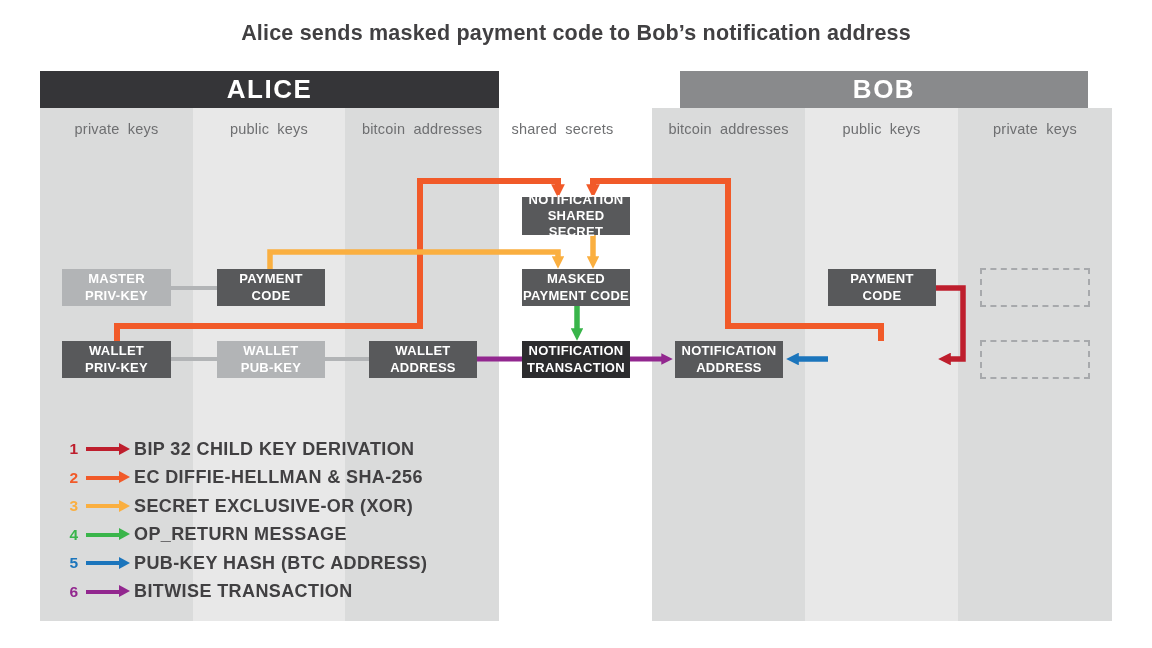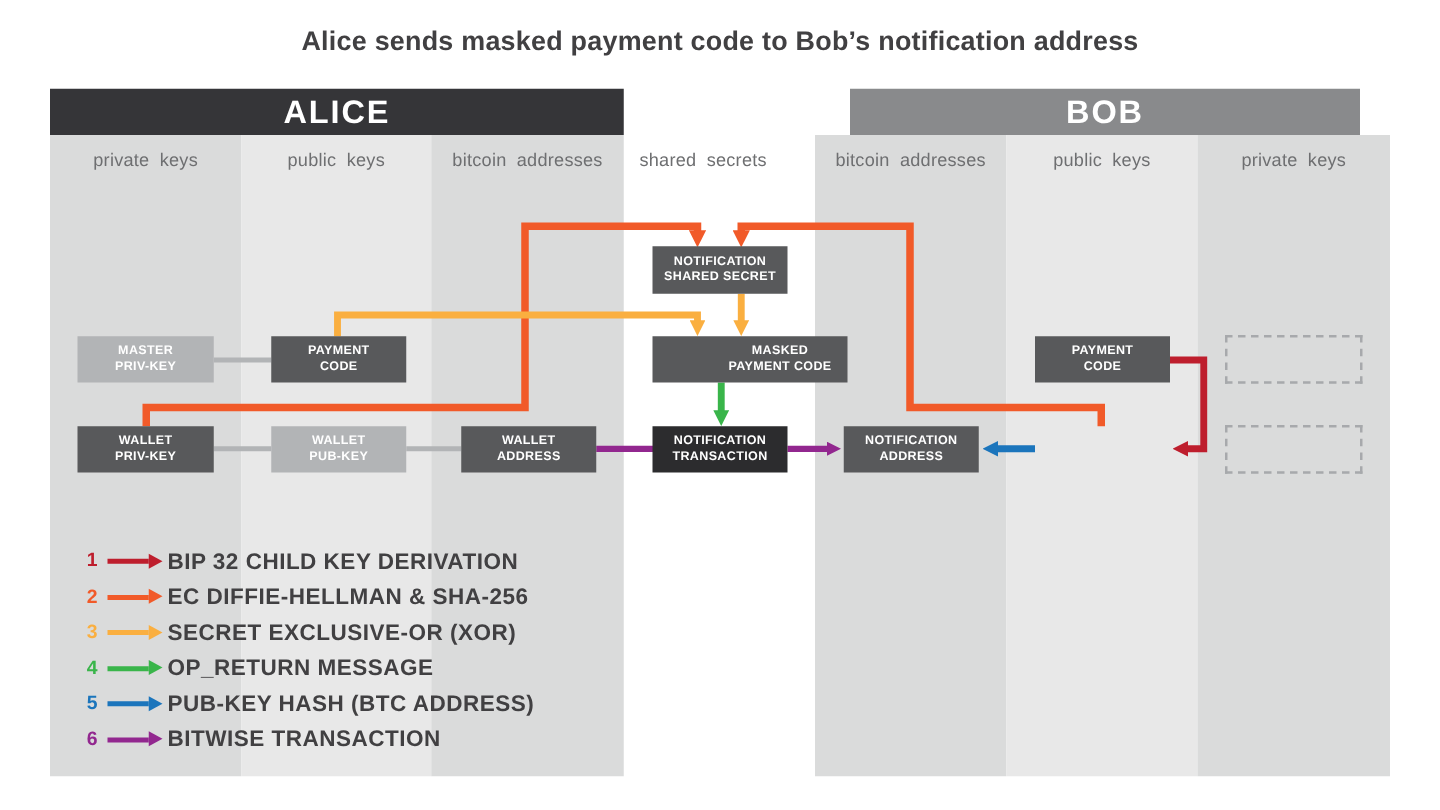--- a/index.html
+++ b/index.html
@@ -23,21 +23,21 @@
   .col{position:absolute;top:108px;height:513px;}
   .col-dark{background:var(--col-dark);}
   .col-light{background:var(--col-light);}
   .collabel{
     position:absolute;top:119px;height:20px;display:flex;align-items:center;justify-content:center;
     color:var(--text-gray);font-size:14.5px;word-spacing:4px;letter-spacing:0.2px;
   }
   svg.arrows{position:absolute;left:0;top:0;pointer-events:none;}
   .bx{
     position:absolute;display:flex;align-items:center;justify-content:center;text-align:center;
-    color:#ffffff;font-size:10px;font-weight:bold;line-height:1.25;white-space:pre-line;letter-spacing:0.3px;
+    color:#ffffff;font-size:13px;font-weight:bold;line-height:1.25;white-space:pre-line;letter-spacing:0.3px;
   }
   .bx-dark{background:var(--box-dark);}
   .bx-darkest{background:var(--box-darkest);}
   .bx-light{background:var(--box-light);}
   .bx-dashed{background:transparent;border:2px dashed var(--dashed);}
   .legend{position:absolute;left:62px;top:442px;display:flex;flex-direction:column;gap:14.5px;}
   .lrow{display:flex;align-items:center;height:14px;}
   .lnum{width:16px;text-align:right;font-size:15.5px;font-weight:bold;color:var(--c);}
   .larrow{position:relative;margin-left:8px;width:33px;height:4px;background:var(--c);}
   .larrow::after{
@@ -120,21 +120,21 @@
   <div class="bx bx-dark" style="left:217px;top:269px;width:108px;height:37px;">PAYMENT
 CODE</div>
   <div class="bx bx-dark" style="left:62px;top:341px;width:109px;height:37px;">WALLET
 PRIV-KEY</div>
   <div class="bx bx-light" style="left:217px;top:341px;width:108px;height:37px;">WALLET
 PUB-KEY</div>
   <div class="bx bx-dark" style="left:369px;top:341px;width:108px;height:37px;">WALLET
 ADDRESS</div>
   <div class="bx bx-dark" style="left:522px;top:197px;width:108px;height:38px;">NOTIFICATION
 SHARED SECRET</div>
-  <div class="bx bx-dark" style="left:522px;top:269px;width:108px;height:37px;padding-left:48px;">MASKED
+  <div class="bx bx-dark" style="left:522px;top:269px;width:108px;height:37px;">MASKED
 PAYMENT CODE</div>
   <div class="bx bx-darkest" style="left:522px;top:341px;width:108px;height:37px;">NOTIFICATION
 TRANSACTION</div>
   <div class="bx bx-dark" style="left:675px;top:341px;width:108px;height:37px;">NOTIFICATION
 ADDRESS</div>
   <div class="bx bx-dark" style="left:828px;top:269px;width:108px;height:37px;">PAYMENT
 CODE</div>
   <div class="bx bx-dashed" style="left:980px;top:268px;width:106px;height:35px;"></div>
   <div class="bx bx-dashed" style="left:980px;top:340px;width:106px;height:35px;"></div>
 

